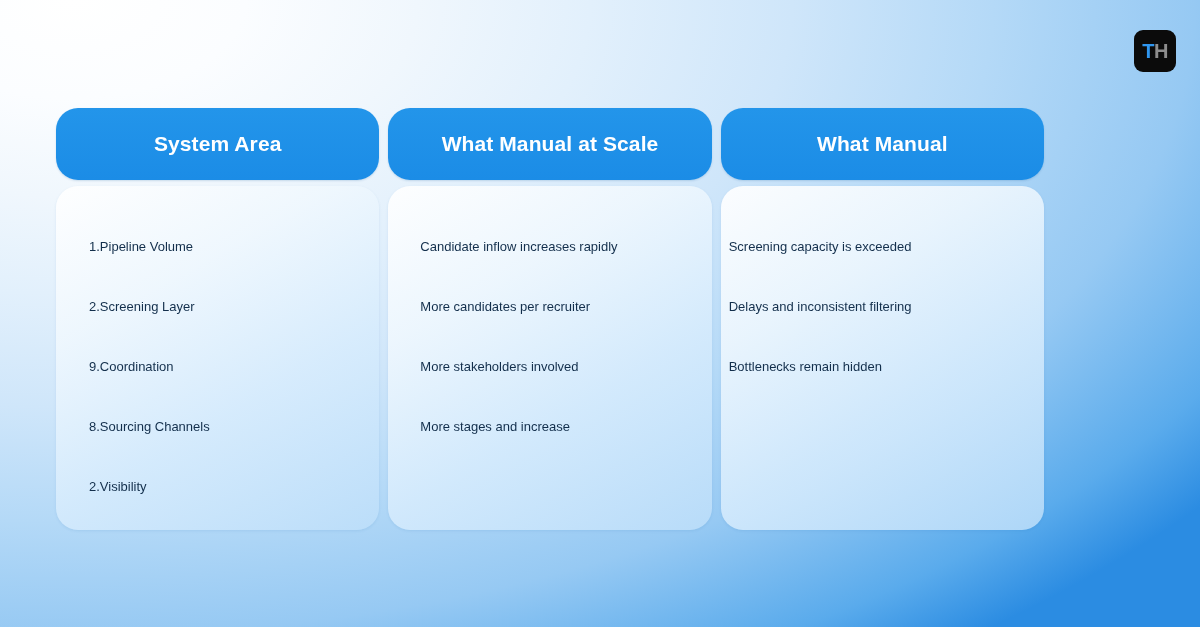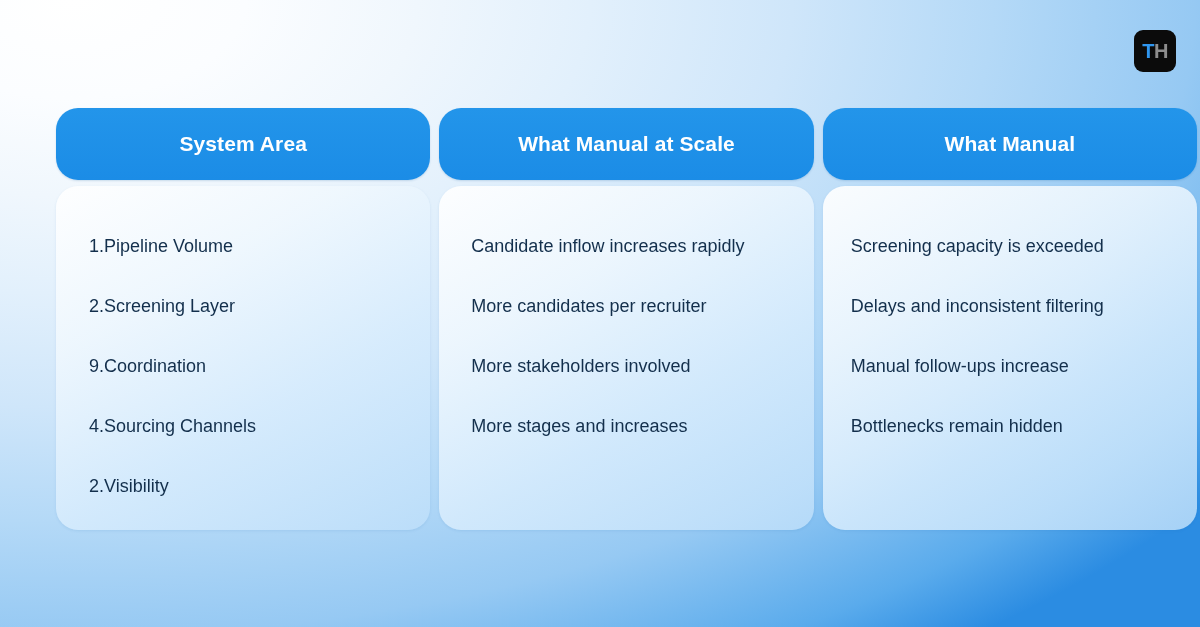--- a/index.html
+++ b/index.html
@@ -51,21 +51,21 @@
     line-height: 1;
   }
   #logo .lg-t { color: #2f96ef; }
   #logo .lg-h { color: #8d8d8d; }
 
   
   #table {
     position: absolute;
     left: 56px;
     top: 108px;
-    width: 1141px;
+    width: 988px;
     display: flex;
     gap: 9px;
   }
   .column {
     flex: 1 1 0;
     display: flex;
     flex-direction: column;
     min-width: 0;
   }
 
@@ -99,65 +99,64 @@
     flex-direction: column;
   }
 
   .cell {
     height: 60px;
     display: flex;
     align-items: center;
     padding: 0 32px;
     box-sizing: border-box;
     color: #132f4c;
-    font-size: 18px;
+    font-size: 13px;
     font-weight: 400;
     white-space: nowrap;
   }
   .col-body.col-1 .cell { padding-left: 33px; }
   .col-body.col-2 .cell { }
-  .col-body.col-3 .cell { padding-left: 28px; }
+  .col-body.col-3 .cell { padding-left: 8px; }
 </style>
 </head>
 <body>
 
 <div id="canvas">
 
   <div id="logo">
     <span class="lg-t">T</span>
       <span class="lg-h">H</span>
   </div>
 
   <div id="table">
 
     <div class="column">
       <div class="col-head">System Area</div>
       <div class="col-body col-1">
         <div class="cell">1.Pipeline Volume</div>
         <div class="cell">2.Screening Layer</div>
         <div class="cell">9.Coordination</div>
-        <div class="cell">4.Sourcing Channels</div>
+        <div class="cell">8.Sourcing Channels</div>
         <div class="cell">2.Visibility</div>
       </div>
     </div>
 
     <div class="column">
       <div class="col-head">What Manual at Scale</div>
       <div class="col-body col-2">
         <div class="cell">Candidate inflow increases rapidly</div>
         <div class="cell">More candidates per recruiter</div>
         <div class="cell">More stakeholders involved</div>
-        <div class="cell">More stages and increases</div>
+        <div class="cell">More stages and increase</div>
       </div>
     </div>
 
     <div class="column">
       <div class="col-head">What Manual</div>
       <div class="col-body col-3">
         <div class="cell">Screening capacity is exceeded</div>
         <div class="cell">Delays and inconsistent filtering</div>
-        <div class="cell">Manual follow-ups increase</div>
         <div class="cell">Bottlenecks remain hidden</div>
       </div>
     </div>
 
   </div>
 </div>
 
 </body></html>

